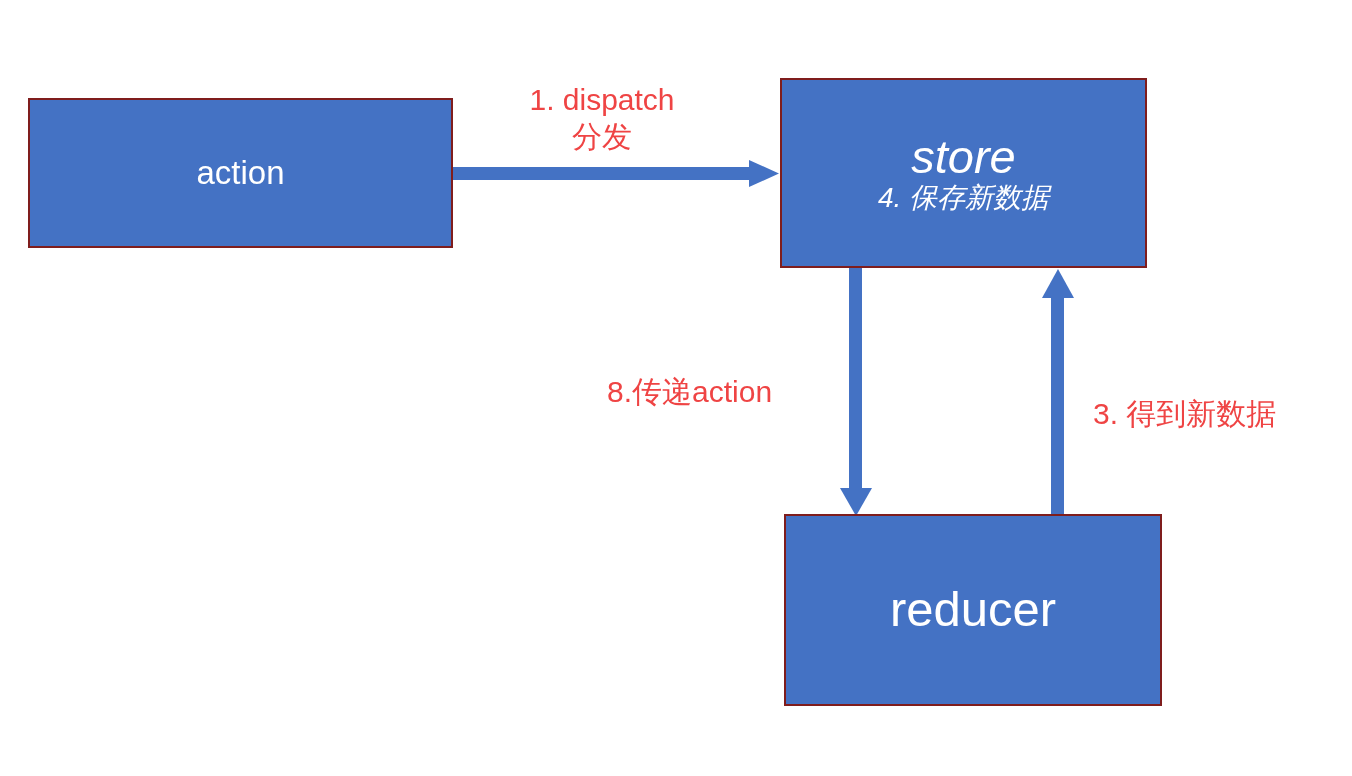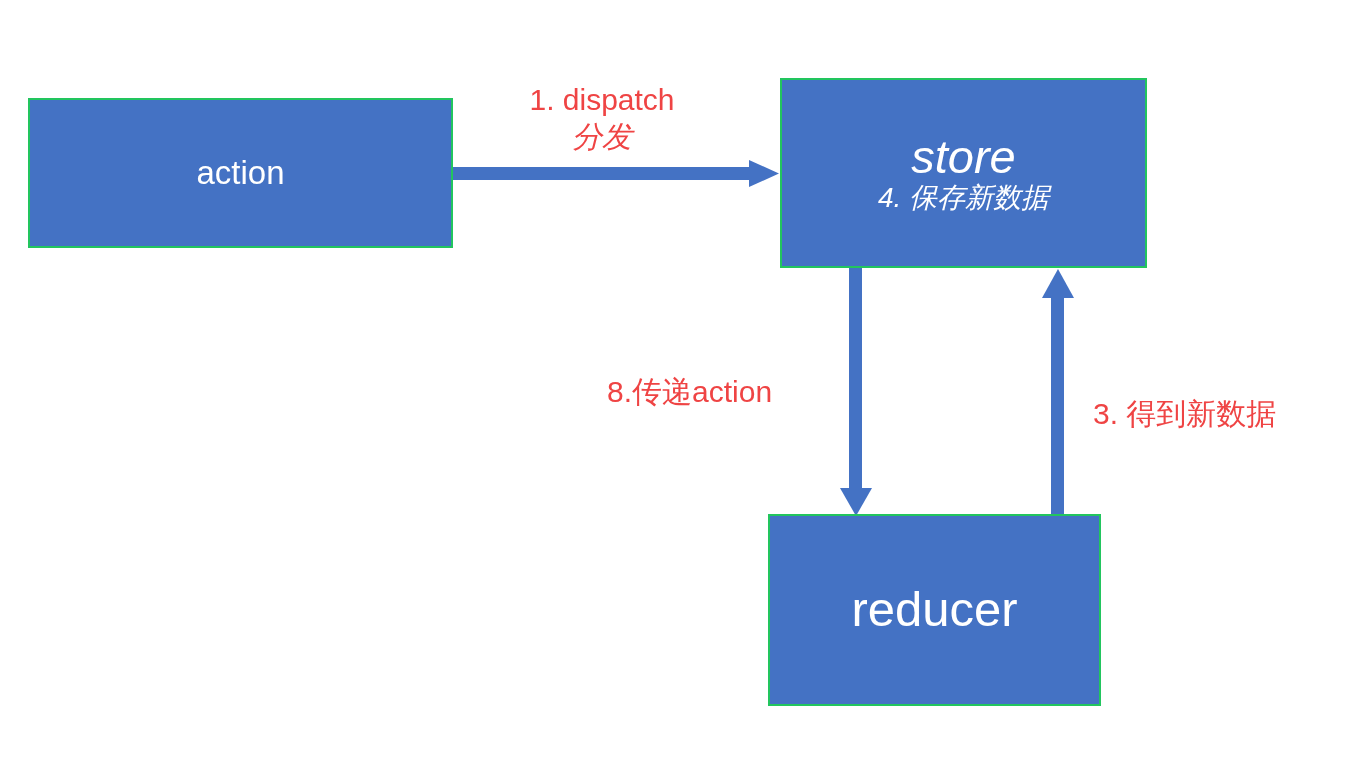--- a/index.html
+++ b/index.html
@@ -14,21 +14,21 @@
     position: relative;
     width: 1352px;
     height: 776px;
     background: #ffffff;
     overflow: hidden;
   }
   .node {
     position: absolute;
     box-sizing: border-box;
     background: #4472C4;
-    border: 2px solid #22c55e;
+    border: 2px solid #7f1d1d;
     display: flex;
     flex-direction: column;
     align-items: center;
     justify-content: center;
     color: #ffffff;
     z-index: 3;
   }
   .node-label {
     line-height: 1.05;
     white-space: nowrap;
@@ -54,23 +54,23 @@
     left: 780px;
     top: 78px;
     width: 367px;
     height: 190px;
     font-style: italic;
   }
   #node-store .node-label { font-size: 47px; margin-bottom: 2px; }
   #node-store .node-sublabel { font-size: 28px; }
 
   #node-reducer {
-    left: 768px;
+    left: 784px;
     top: 514px;
-    width: 333px;
+    width: 378px;
     height: 192px;
   }
   #node-reducer .node-label { font-size: 49px; }
 
   
   .connector {
     position: absolute;
     z-index: 2;
   }
   .connector svg { display: block; overflow: visible; }
@@ -83,21 +83,21 @@
     line-height: 1.22;
     white-space: nowrap;
     z-index: 4;
   }
   #label-dispatch {
     left: 516px;
     top: 82px;
     text-align: center;
     width: 172px;
   }
-  #label-dispatch .l2 { display: block; font-style: italic; }
+  #label-dispatch .l2 { display: block; }
   #label-pass-action {
     left: 607px;
     top: 374px;
   }
   #label-new-data {
     left: 1093px;
     top: 396px;
   }
 </style>
 </head>

